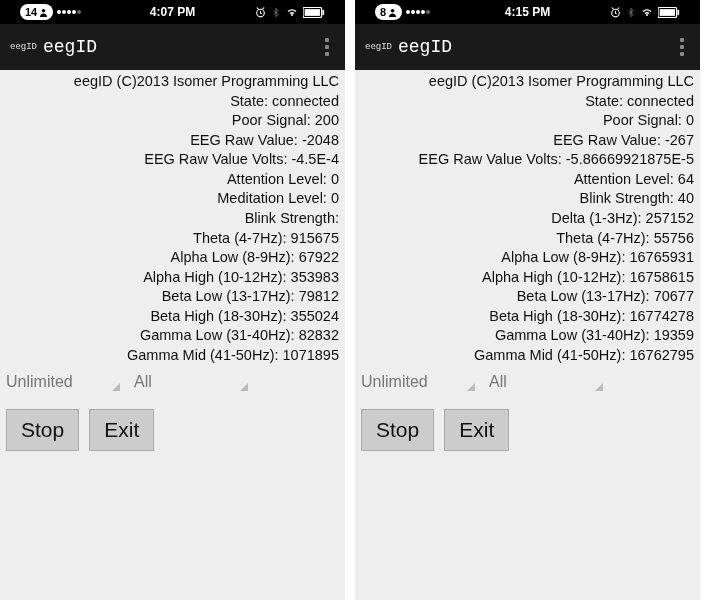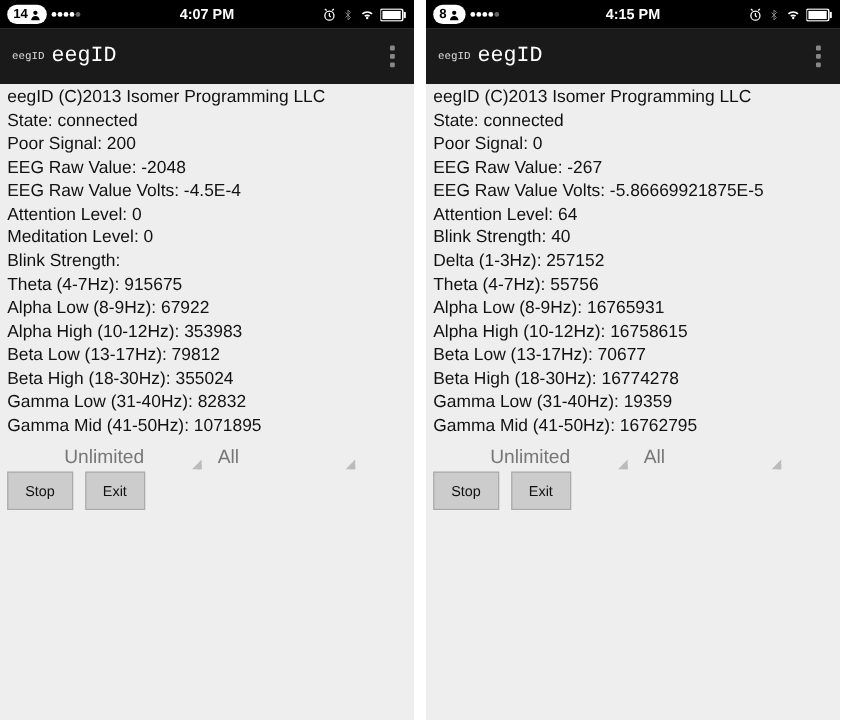--- a/index.html
+++ b/index.html
@@ -20,21 +20,21 @@
     flex-direction: column;
     position: relative;
   }
   .statusbar {
     background: #000;
     color: #fff;
     height: 24px;
     display: flex;
     align-items: center;
     font-size: 12px;
-    padding: 0 6px;
+    padding: 0 20px;
     justify-content: space-between;
   }
   .status-left, .status-right, .status-center {
     display: flex;
     align-items: center;
     gap: 4px;
   }
   .status-center {
     position: absolute;
     left: 50%;
@@ -86,27 +86,26 @@
     width:4px; height:4px; background:#888; border-radius:1px;
   }
   .content {
     flex: 1;
     padding: 2px 6px;
     font-size: 14.5px;
     color: #111;
     line-height: 1.35;
     background: #eeeeee;
   }
-  .row { white-space: nowrap; }
+  .row { white-space: nowrap; text-align: right; }
   .spinners {
     display:flex;
     gap: 18px;
     margin-top: 6px;
-    margin-bottom: 0;
-    justify-content: center;
+    margin-bottom: 16px;
   }
   .spinner {
     color:#777;
     font-size: 16px;
     display:flex;
     align-items:center;
     gap:4px;
     position: relative;
     min-width: 110px;
   }
@@ -122,21 +121,21 @@
     transform: scale(.5);
   }
   .buttons {
     display:flex;
     gap:10px;
   }
   button.btn {
     background:#cccccc;
     border:1px solid #aaa;
     padding:8px 14px;
-    font-size:12px;
+    font-size:21px;
     color:#111;
     cursor:pointer;
   }
   svg { display:block; }
 </style>
 </head>
 <body>
 
 <div class="phone">
   <div class="statusbar">

